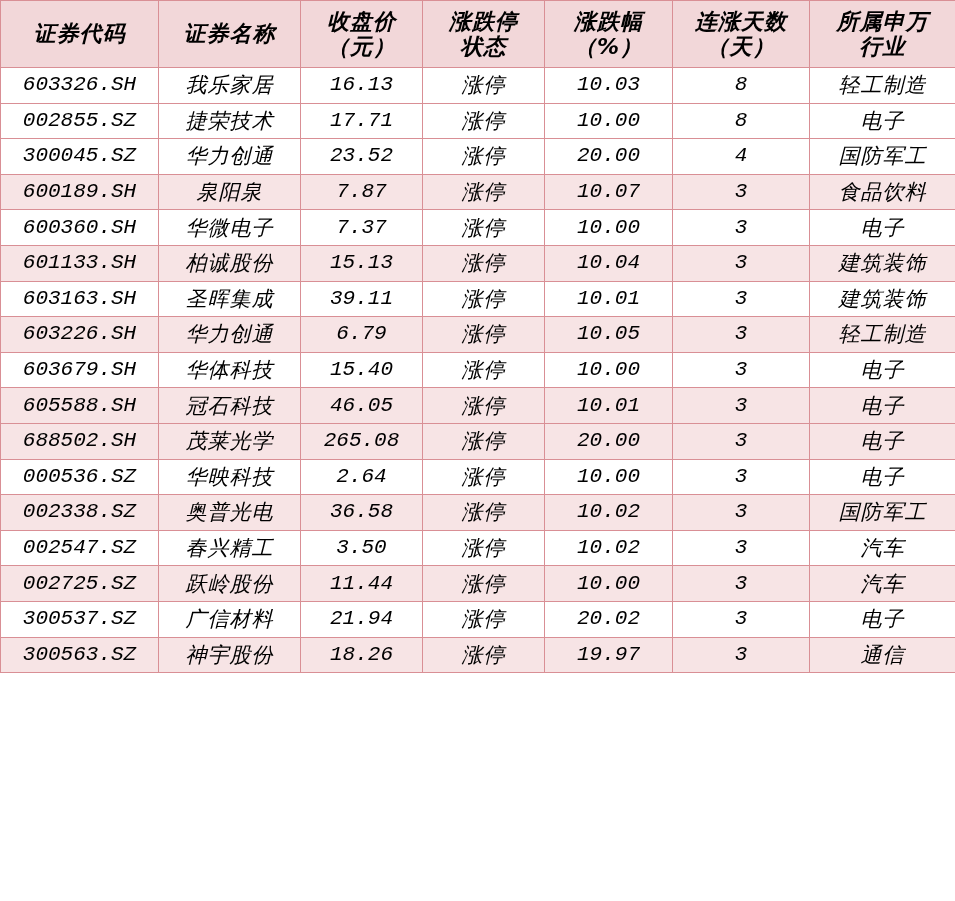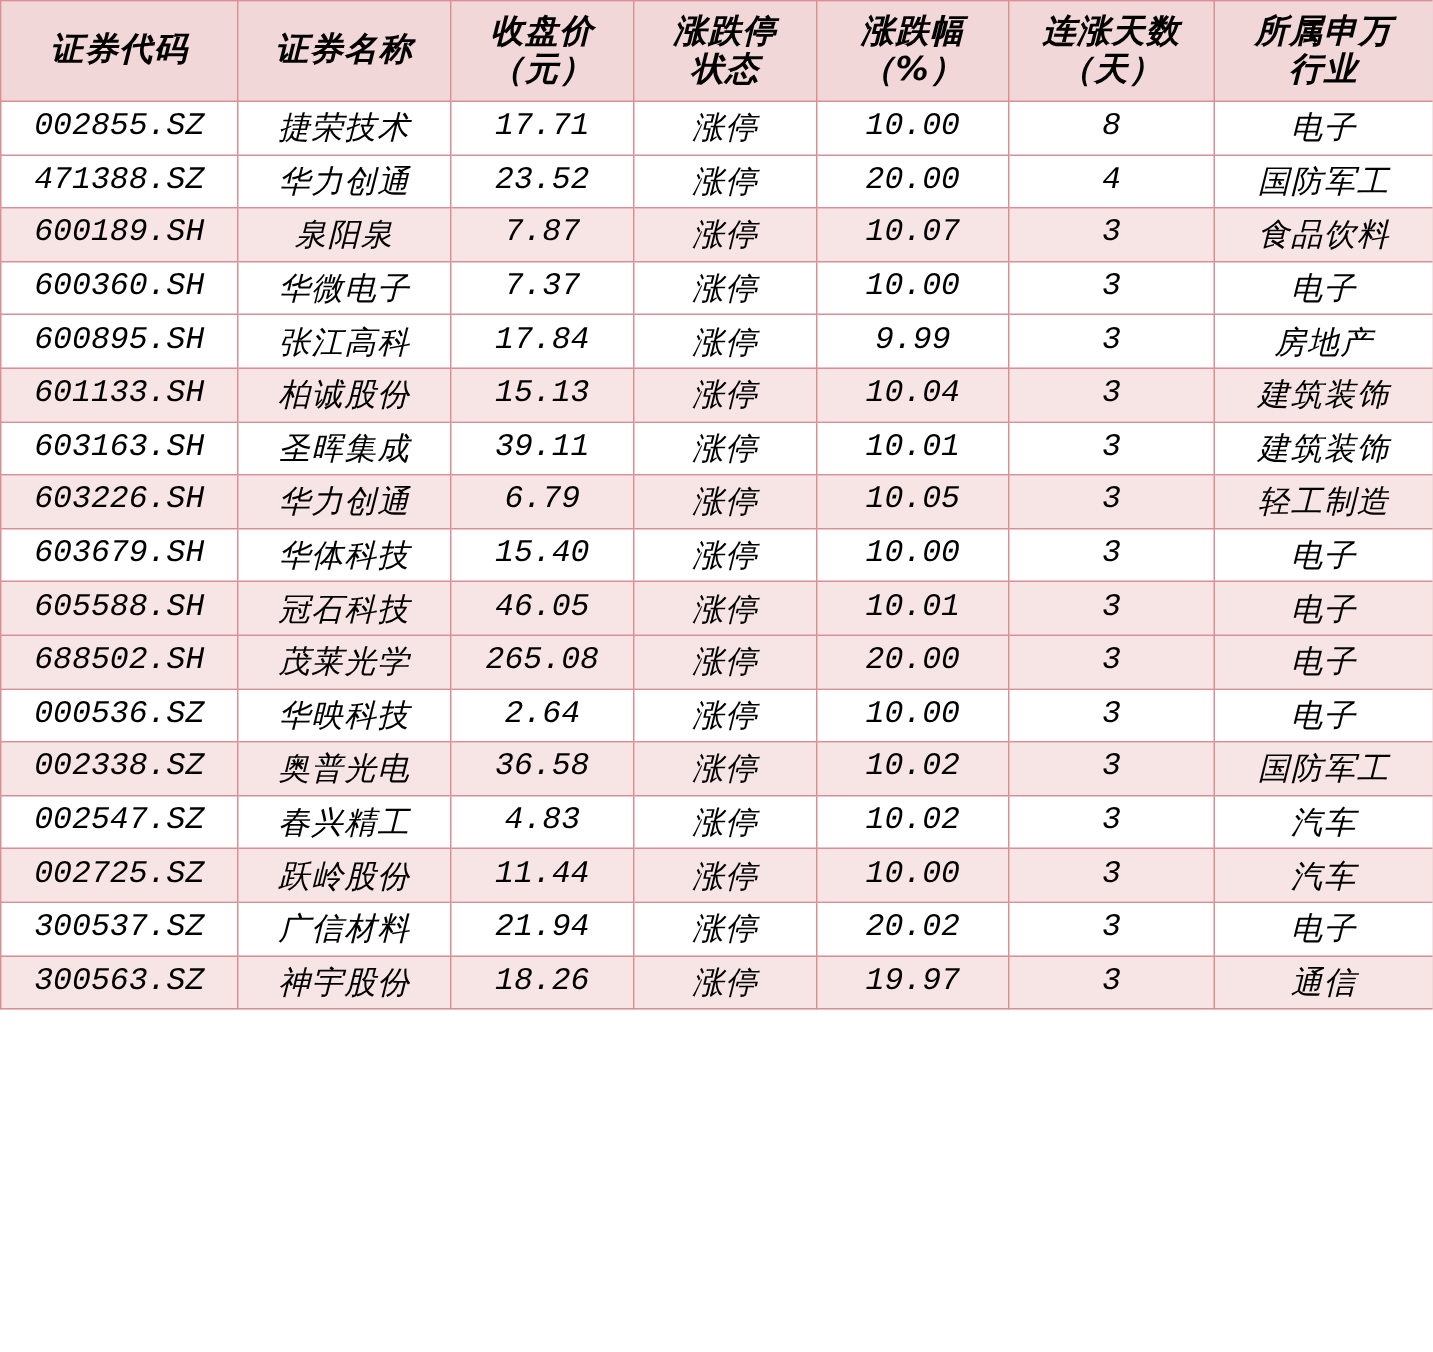--- a/index.html
+++ b/index.html
@@ -112,30 +112,39 @@
         <span class="hdr-line2">（天）</span>
       </th>
       <th class="hdr-cn">
         <span>所属申万</span>
         <span class="hdr-line2">行业</span>
       </th>
     </tr>
   </thead>
   <tbody id="table-body">
       <tr class="odd">
+        <td class="cell-code">603326.SH</td>
+        <td class="cell-cn">我乐家居</td>
+        <td class="cell-num">16.13</td>
+        <td class="cell-cn">涨停</td>
+        <td class="cell-num">10.03</td>
+        <td class="cell-num">8</td>
+        <td class="cell-cn">轻工制造</td>
+      </tr>
+      <tr class="odd">
         <td class="cell-code">002855.SZ</td>
         <td class="cell-cn">捷荣技术</td>
         <td class="cell-num">17.71</td>
         <td class="cell-cn">涨停</td>
         <td class="cell-num">10.00</td>
         <td class="cell-num">8</td>
         <td class="cell-cn">电子</td>
       </tr>
       <tr class="odd">
-        <td class="cell-code">471388.SZ</td>
+        <td class="cell-code">300045.SZ</td>
         <td class="cell-cn">华力创通</td>
         <td class="cell-num">23.52</td>
         <td class="cell-cn">涨停</td>
         <td class="cell-num">20.00</td>
         <td class="cell-num">4</td>
         <td class="cell-cn">国防军工</td>
       </tr>
       <tr class="even">
         <td class="cell-code">600189.SH</td>
         <td class="cell-cn">泉阳泉</td>
@@ -147,29 +156,20 @@
       </tr>
       <tr class="odd">
         <td class="cell-code">600360.SH</td>
         <td class="cell-cn">华微电子</td>
         <td class="cell-num">7.37</td>
         <td class="cell-cn">涨停</td>
         <td class="cell-num">10.00</td>
         <td class="cell-num">3</td>
         <td class="cell-cn">电子</td>
       </tr>
-      <tr class="odd">
-        <td class="cell-code">600895.SH</td>
-        <td class="cell-cn">张江高科</td>
-        <td class="cell-num">17.84</td>
-        <td class="cell-cn">涨停</td>
-        <td class="cell-num">9.99</td>
-        <td class="cell-num">3</td>
-        <td class="cell-cn">房地产</td>
-      </tr>
       <tr class="even">
         <td class="cell-code">601133.SH</td>
         <td class="cell-cn">柏诚股份</td>
         <td class="cell-num">15.13</td>
         <td class="cell-cn">涨停</td>
         <td class="cell-num">10.04</td>
         <td class="cell-num">3</td>
         <td class="cell-cn">建筑装饰</td>
       </tr>
       <tr class="odd">
@@ -231,21 +231,21 @@
         <td class="cell-cn">奥普光电</td>
         <td class="cell-num">36.58</td>
         <td class="cell-cn">涨停</td>
         <td class="cell-num">10.02</td>
         <td class="cell-num">3</td>
         <td class="cell-cn">国防军工</td>
       </tr>
       <tr class="odd">
         <td class="cell-code">002547.SZ</td>
         <td class="cell-cn">春兴精工</td>
-        <td class="cell-num">4.83</td>
+        <td class="cell-num">3.50</td>
         <td class="cell-cn">涨停</td>
         <td class="cell-num">10.02</td>
         <td class="cell-num">3</td>
         <td class="cell-cn">汽车</td>
       </tr>
       <tr class="even">
         <td class="cell-code">002725.SZ</td>
         <td class="cell-cn">跃岭股份</td>
         <td class="cell-num">11.44</td>
         <td class="cell-cn">涨停</td>

